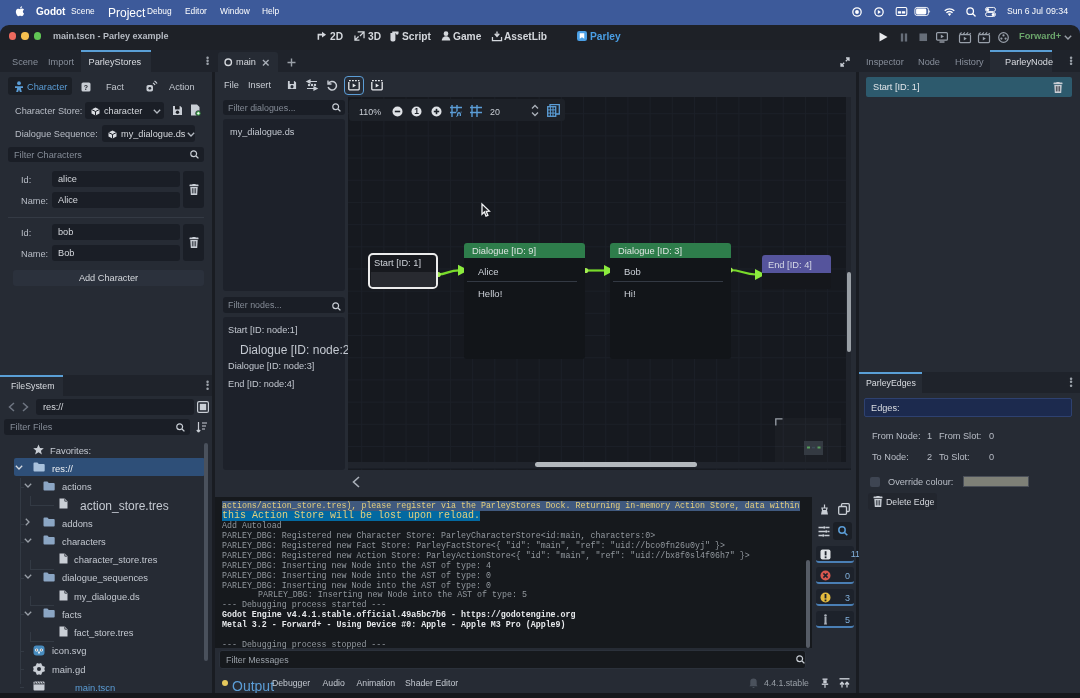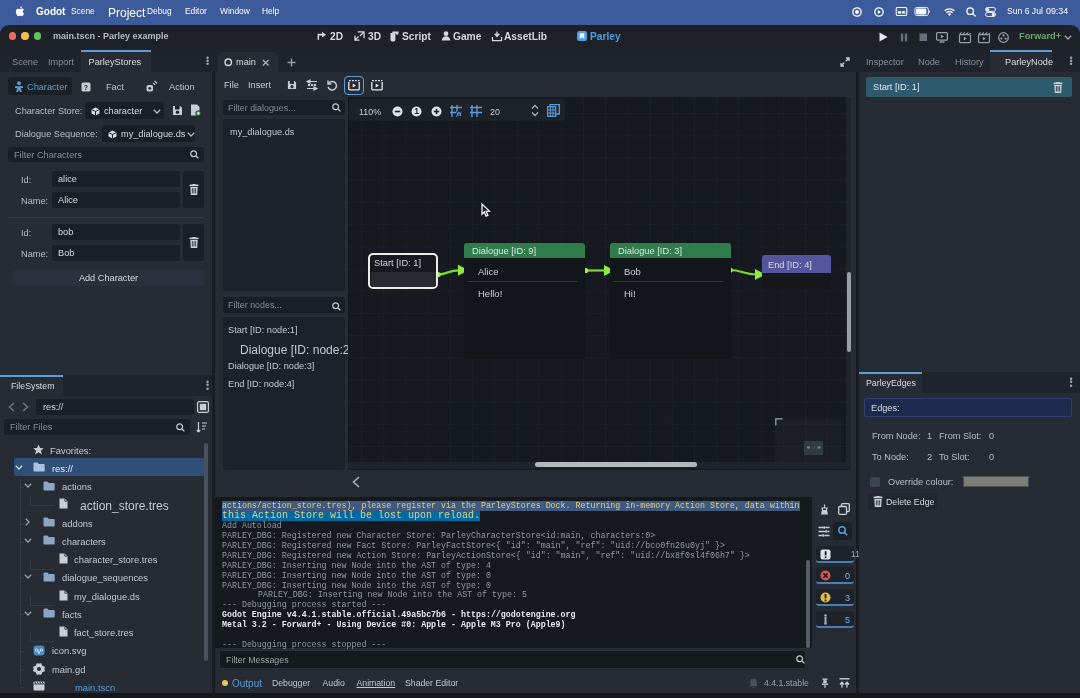--- a/index.html
+++ b/index.html
@@ -593,24 +593,24 @@
     </svg>
 <div class="a txt" style="left:838px;top:614.5px;font-size:9px;color:#82b1dd;font-weight:400;width:12px;text-align:right;">5</div>
 <div class="a" style="left:219px;top:650px;width:587px;height:19px;background:#16191d;border:1px solid #2b313b;border-radius:3px;box-sizing:border-box;"></div>
 <div class="a txt" style="left:226px;top:654.5px;font-size:8.9px;color:#9aa0a8;font-weight:400;">Filter Messages</div>
 <svg class="a" style="left:796px;top:655px" width="9" height="9" viewBox="0 0 9 9">
       <circle cx="3.7" cy="3.7" r="2.9" fill="none" stroke="#c9ced5" stroke-width="1.2"></circle>
       <line x1="6" y1="6" x2="8.4" y2="8.4" stroke="#c9ced5" stroke-width="1.3"></line>
     </svg>
 <div class="a" style="left:215px;top:672px;width:641px;height:21px;background:#262b34;"></div>
 <div class="a" style="left:222px;top:680px;width:6px;height:6px;border-radius:50%;background:#e5c85c;"></div>
-<div class="a txt" style="left:232px;top:678px;font-size:10px;color:#5b9dd6;font-weight:400;">Output</div>
+<div class="a txt" style="left:232px;top:678px;font-size:14px;color:#5b9dd6;font-weight:400;">Output</div>
 <div class="a txt" style="left:272px;top:678px;font-size:8.7px;color:#c4c9d1;font-weight:400;">Debugger</div>
 <div class="a txt" style="left:322.5px;top:678px;font-size:8.7px;color:#c4c9d1;font-weight:400;">Audio</div>
-<div class="a txt" style="left:356.5px;top:678px;font-size:8.7px;color:#c4c9d1;font-weight:400;text-decoration:underline;">Animation</div>
+<div class="a txt" style="left:356.5px;top:678px;font-size:8.7px;color:#c4c9d1;font-weight:400;">Animation</div>
 <div class="a txt" style="left:405px;top:678px;font-size:8.7px;color:#c4c9d1;font-weight:400;">Shader Editor</div>
 <svg class="a" style="left:749px;top:678px" width="9" height="10" viewBox="0 0 9 10">
       <path d="M4.5 0.5 a3.2 3.2 0 0 1 3.2 3.2 V7 L8.6 8.3 H0.4 L1.3 7 V3.7 A3.2 3.2 0 0 1 4.5 0.5" fill="#4a515c"></path>
       <path d="M3.4 9 a1.1 1.1 0 0 0 2.2 0" fill="#4a515c"></path>
     </svg>
 <div class="a txt" style="left:764px;top:678px;font-size:8.7px;color:#9aa0a8;font-weight:400;">4.4.1.stable</div>
 <svg class="a" style="left:821px;top:678px" width="8" height="10" viewBox="0 0 8 10">
       <rect x="1.5" y="0.5" width="5" height="1.4" fill="#c9ced5"></rect>
       <rect x="2.3" y="2.2" width="3.4" height="3" fill="#c9ced5"></rect>
       <rect x="0.8" y="5.5" width="6.4" height="1.4" fill="#c9ced5"></rect>

